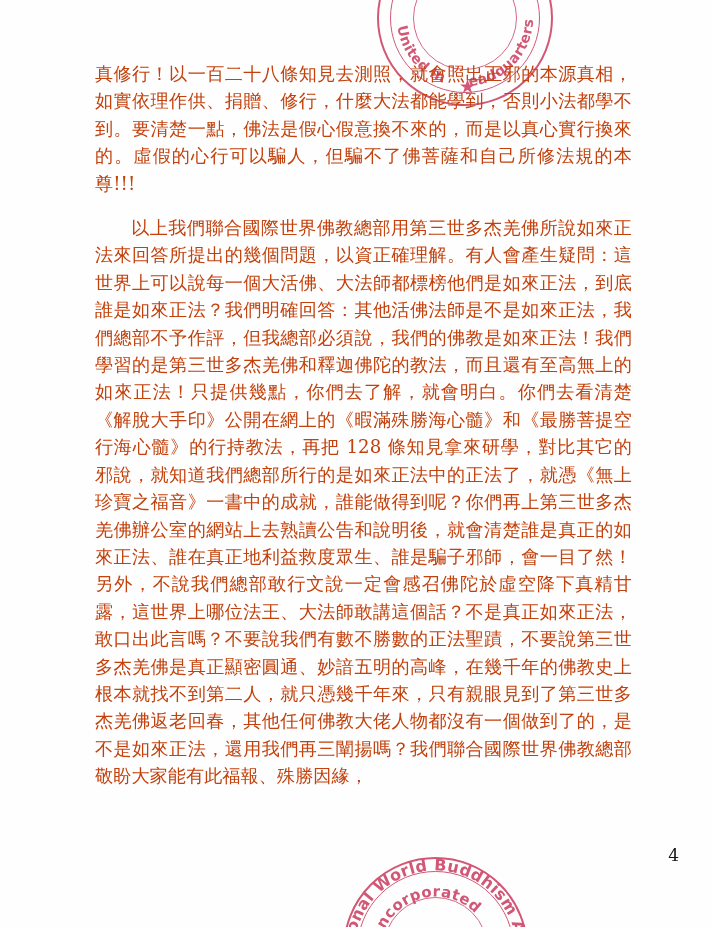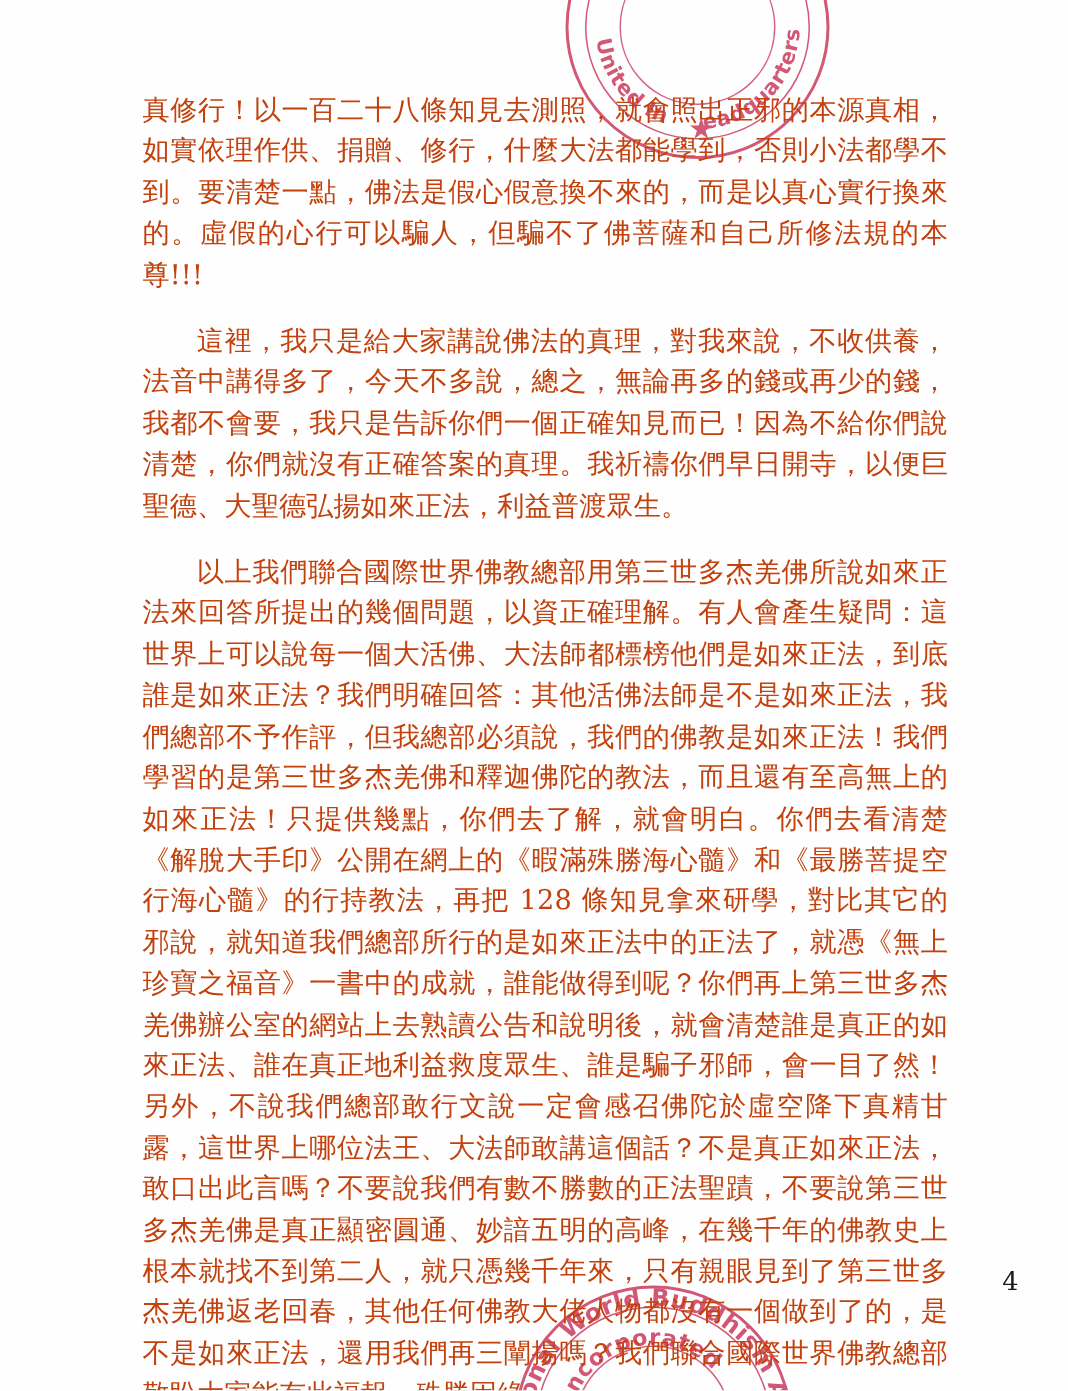--- a/index.html
+++ b/index.html
@@ -170,20 +170,19 @@
       <text font-size="15" fill="#cf4a6b">
         <textPath href="#botArcInner" startOffset="10%">Incorporated</textPath>
       </text>
     </svg>
 
   </div>
 
   <div class="content">
     <p class="para no-indent">真修行！以一百二十八條知見去測照，就會照出正邪的本源真相，如實依理作供、捐贈、修行，什麼大法都能學到，否則小法都學不到。要清楚一點，佛法是假心假意換不來的，而是以真心實行換來的。虛假的心行可以騙人，但騙不了佛菩薩和自己所修法規的本尊!!!</p>
 
-    <p class="para">這裡，我只是給大家講說佛法的真理，對我來說，不收供養，法音中講得多了，今天不多說，總之，無論再多的錢或再少的錢，我都不會要，我只是告訴你們一個正確知見而已！因為不給你們說清楚，你們就沒有正確答案的真理。我祈禱你們早日開寺，以便巨聖德、大聖德弘揚如來正法，利益普渡眾生。</p>
 
     <p class="para">以上我們聯合國際世界佛教總部用第三世多杰羌佛所說如來正法來回答所提出的幾個問題，以資正確理解。有人會產生疑問：這世界上可以說每一個大活佛、大法師都標榜他們是如來正法，到底誰是如來正法？我們明確回答：其他活佛法師是不是如來正法，我們總部不予作評，但我總部必須說，我們的佛教是如來正法！我們學習的是第三世多杰羌佛和釋迦佛陀的教法，而且還有至高無上的如來正法！只提供幾點，你們去了解，就會明白。你們去看清楚《解脫大手印》公開在網上的《暇滿殊勝海心髓》和《最勝菩提空行海心髓》的行持教法，再把 128 條知見拿來研學，對比其它的邪說，就知道我們總部所行的是如來正法中的正法了，就憑《無上珍寶之福音》一書中的成就，誰能做得到呢？你們再上第三世多杰羌佛辦公室的網站上去熟讀公告和說明後，就會清楚誰是真正的如來正法、誰在真正地利益救度眾生、誰是騙子邪師，會一目了然！另外，不說我們總部敢行文說一定會感召佛陀於虛空降下真精甘露，這世界上哪位法王、大法師敢講這個話？不是真正如來正法，敢口出此言嗎？不要說我們有數不勝數的正法聖蹟，不要說第三世多杰羌佛是真正顯密圓通、妙諳五明的高峰，在幾千年的佛教史上根本就找不到第二人，就只憑幾千年來，只有親眼見到了第三世多杰羌佛返老回春，其他任何佛教大佬人物都沒有一個做到了的，是不是如來正法，還用我們再三闡揚嗎？我們聯合國際世界佛教總部敬盼大家能有此福報、殊勝因緣，</p>
   </div>
 
   <div class="page-number">4</div>
 
 </div>
 
 </body></html>

